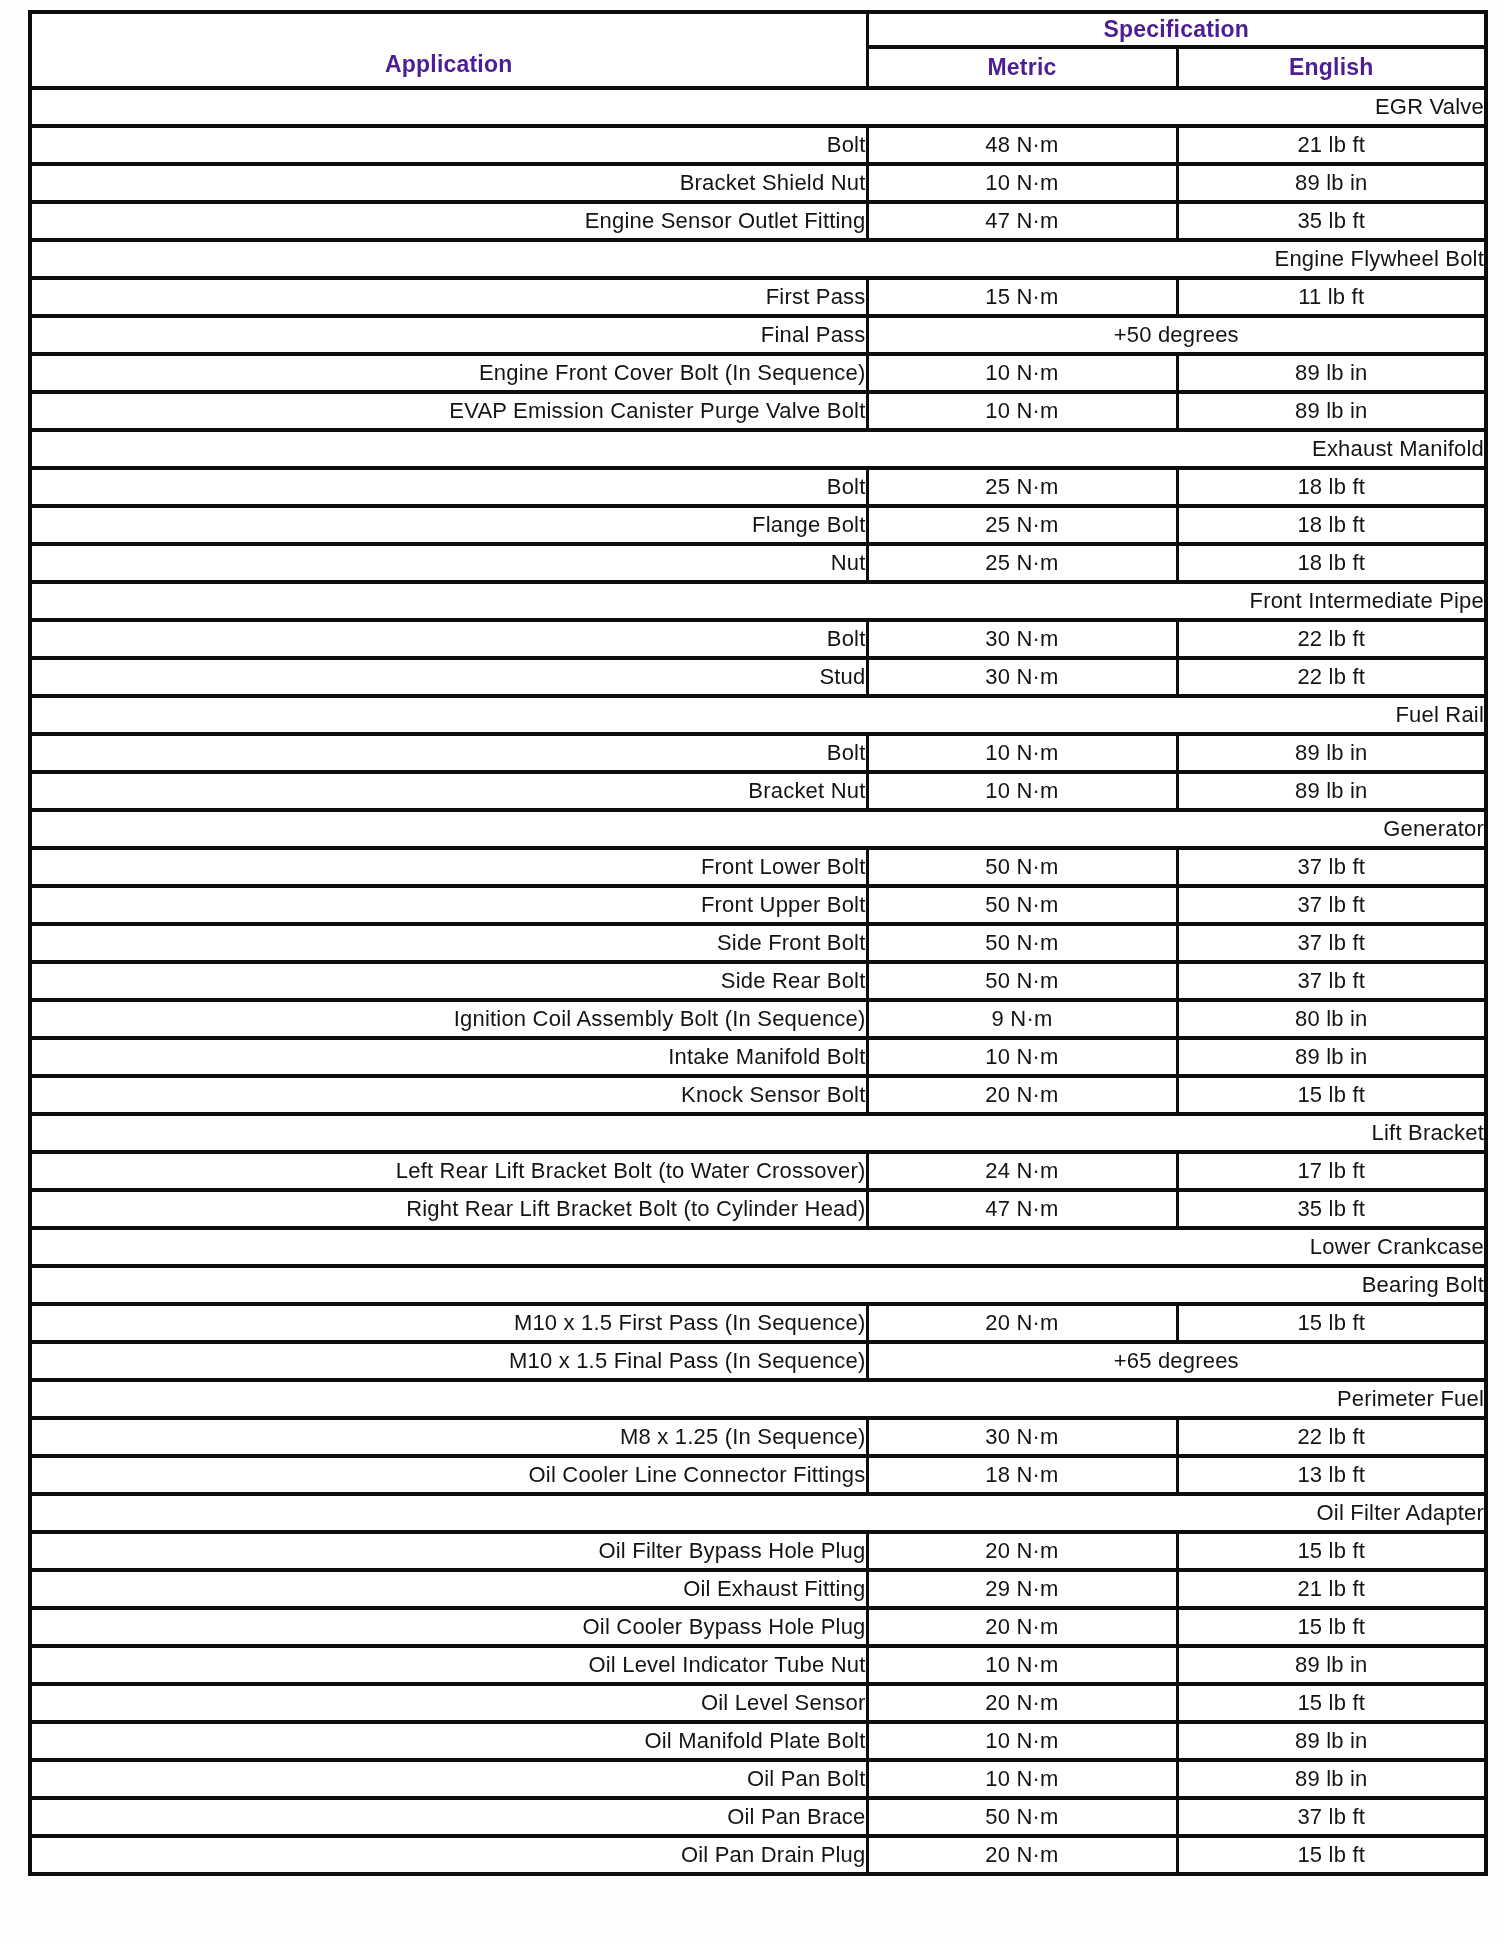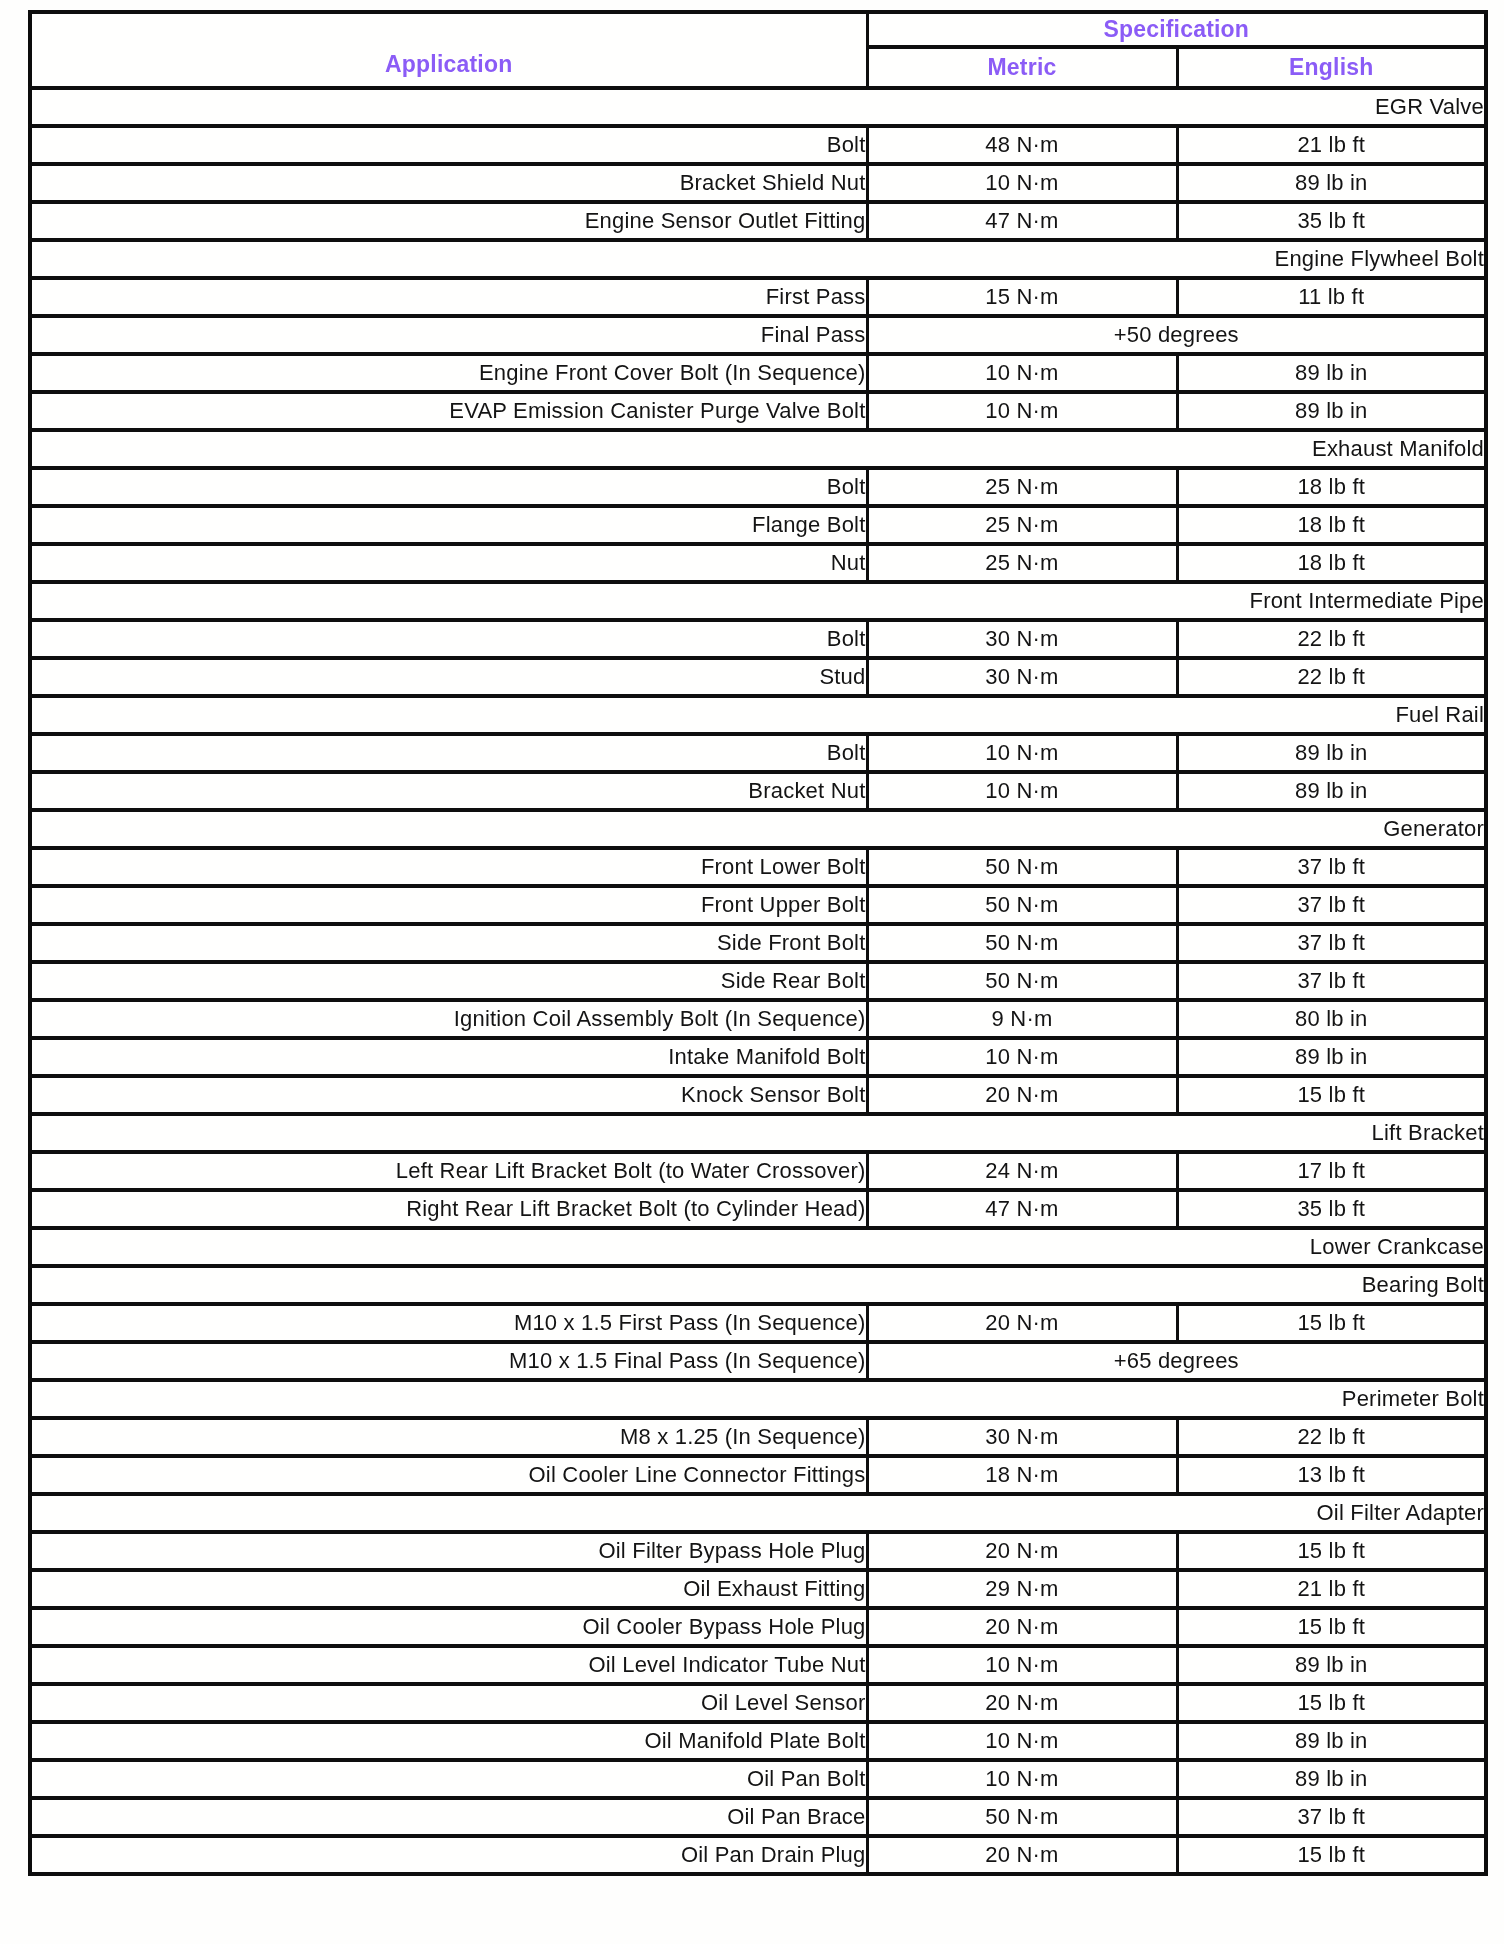--- a/index.html
+++ b/index.html
@@ -37,21 +37,21 @@
   }
   table.spec-table {
     border: 4px solid #0c0c0c;
   }
 
   thead th {
     font-weight: bold;
     font-size: 23px;
     letter-spacing: 0.2px;
     text-align: center;
-    color: #8b5cf6;
+    color: #4c1d95;
   }
   th.th-app {
     vertical-align: bottom;
     padding-bottom: 8px;
   }
   th.th-spec {
     height: 31px;
     vertical-align: middle;
   }
   th.th-sub {
@@ -242,21 +242,21 @@
         <tr>
           <td class="cell-app indent-1">M10 x 1.5 First Pass (In Sequence)</td>
           <td class="cell-value">20 N·m</td>
           <td class="cell-value">15 lb ft</td>
         </tr>
         <tr>
           <td class="cell-app indent-1">M10 x 1.5 Final Pass (In Sequence)</td>
           <td colspan="2" class="cell-value">+65 degrees</td>
         </tr>
         <tr>
-          <td class="cell-app indent-1" colspan="3">Perimeter Bolt</td>
+          <td class="cell-app indent-1" colspan="3">Perimeter Fuel</td>
         </tr>
         <tr>
           <td class="cell-app indent-1">M8 x 1.25 (In Sequence)</td>
           <td class="cell-value">30 N·m</td>
           <td class="cell-value">22 lb ft</td>
         </tr>
         <tr>
           <td class="cell-app indent-0">Oil Cooler Line Connector Fittings</td>
           <td class="cell-value">18 N·m</td>
           <td class="cell-value">13 lb ft</td>

